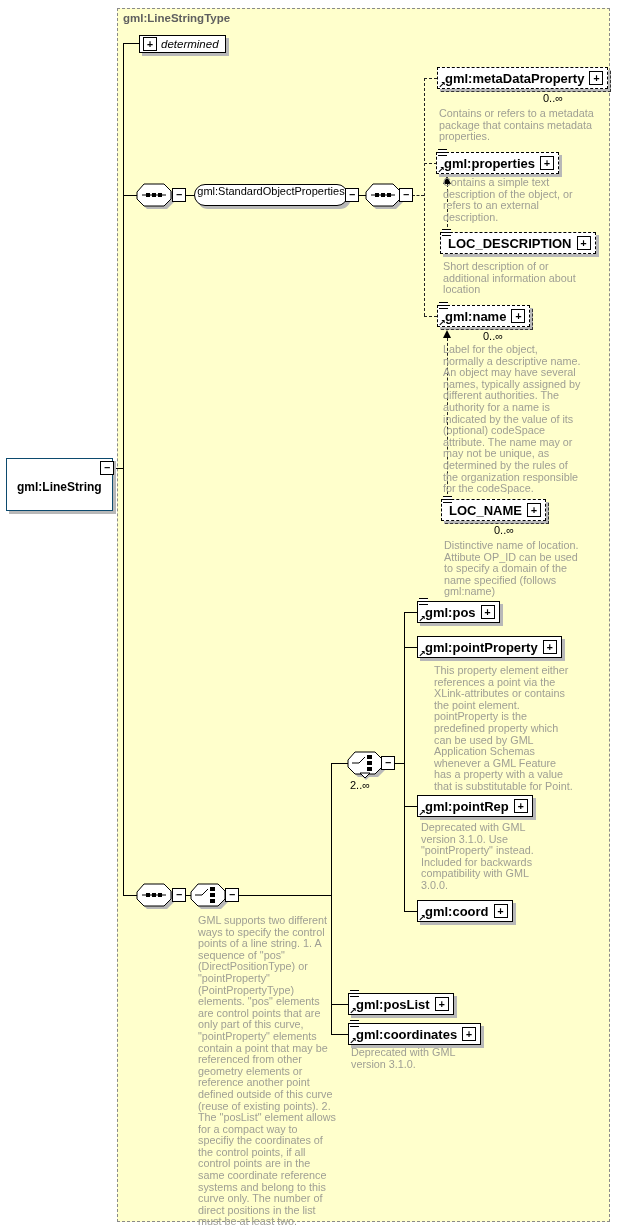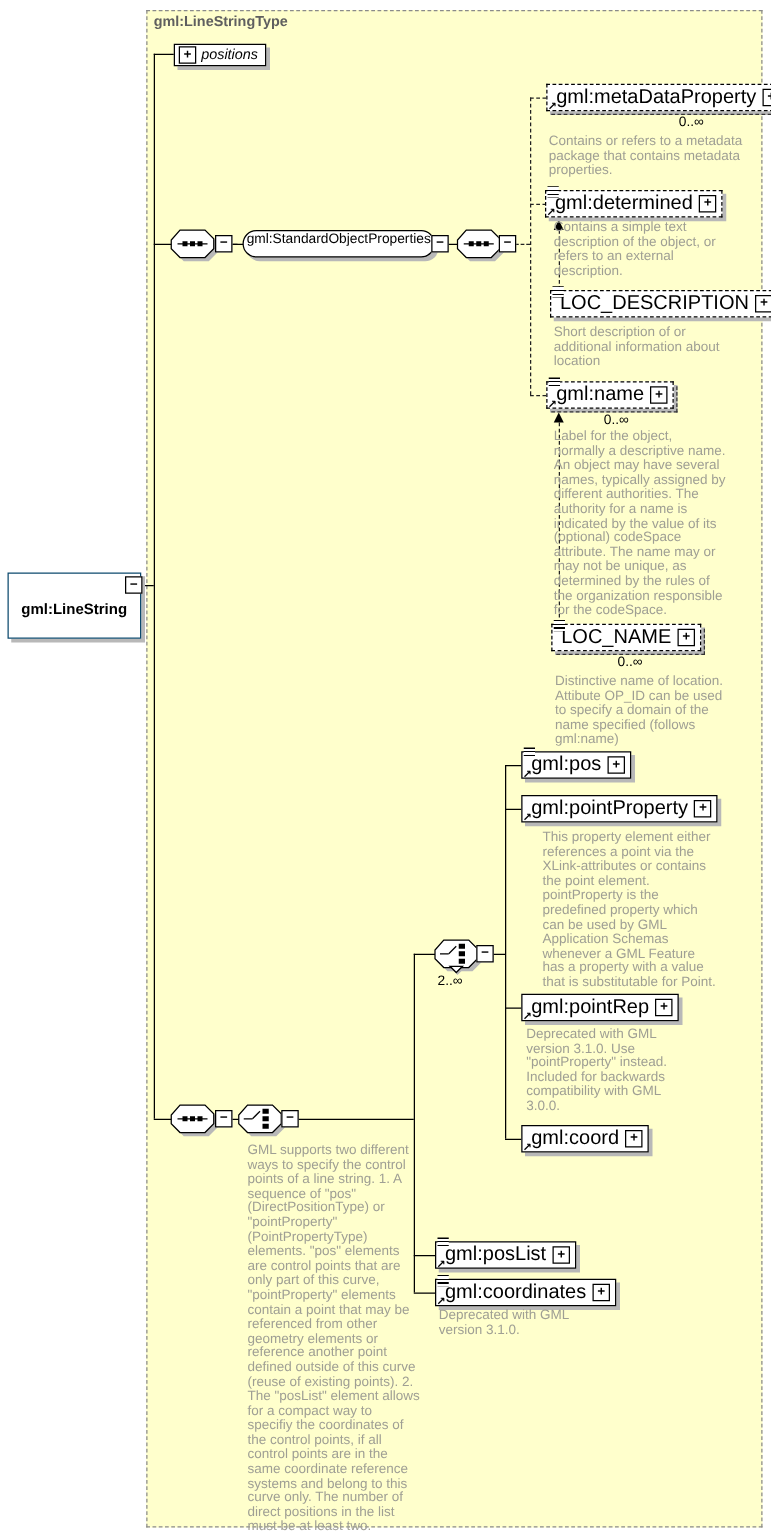--- a/index.html
+++ b/index.html
@@ -14,21 +14,21 @@
   .hl{height:0;border-top:1px solid #000;}
   .vl{width:0;border-left:1px solid #000;}
   .hd{height:0;border-top:1px dashed #222;}
   .vd{width:0;border-left:1px dashed #222;}
   .arrow-up{position:absolute;width:0;height:0;border-left:4px solid transparent;
             border-right:4px solid transparent;border-bottom:8px solid #000;z-index:2;}
   
   .ebox{position:absolute;display:inline-flex;align-items:center;background:#fff;
         border:1px solid #000;height:20px;padding:0 4px 0 7px;white-space:nowrap;
         box-shadow:3px 3px 0 #b8b8b8;z-index:2;}
-  .ebox .lbl{font-size:16px;font-weight:normal;color:#000;}
+  .ebox .lbl{font-size:13px;font-weight:bold;color:#000;}
   .ebox.dashed{border-style:dashed;}
   .ebox.stacked::after{content:"";position:absolute;top:3px;left:3px;right:-4px;bottom:-4px;
         border-right:1px dashed #333;border-bottom:1px dashed #333;pointer-events:none;}
   .plusbox,.minusbox{display:inline-flex;align-items:center;justify-content:center;
         width:12px;height:12px;background:#fff;border:1px solid #000;
         font:bold 10px "DejaVu Sans Mono",monospace;line-height:10px;color:#000;}
   .ebox .plusbox{margin-left:5px;}
   .minusbox{position:absolute;z-index:3;}
   .clines{position:absolute;top:-4px;left:1px;width:9px;height:9px;
         background-image:repeating-linear-gradient(to bottom,#000 0 1px,#fff 1px 3px);z-index:3;}
@@ -138,37 +138,37 @@
   <div class="minusbox" style="left:100px;top:461px">−</div>
   <div class="minusbox" style="left:172px;top:888px">−</div>
   <div class="minusbox" style="left:225px;top:888px">−</div>
   <div class="minusbox" style="left:381px;top:756px">−</div>
 
   <div class="rootbox" style="left:6px;top:458px">
     <span class="lbl">gml:LineString</span>
   </div>
   <div class="attrbox" style="left:139px;top:35px">
     <span class="plusbox">+</span>
-    <span class="lbl">positions</span>
+    <span class="lbl">determined</span>
   </div>
   <div class="capsule" style="left:194px;top:184px">
     <span>gml:StandardObjectProperties</span>
   </div>
 
   <div class="ebox dashed stacked" style="left:437px;top:67px">
     <span class="carrow">↗</span>
     <span class="lbl">gml:metaDataProperty</span>
     <span class="plusbox">+</span>
   </div>
   <div class="occurs" style="left:543px;top:92px">0..∞</div>
 
   <div class="ebox dashed" style="left:436px;top:152px">
     <span class="clines"></span>
     <span class="carrow">↗</span>
-    <span class="lbl">gml:determined</span>
+    <span class="lbl">gml:properties</span>
     <span class="plusbox">+</span>
   </div>
 
   <div class="ebox dashed" style="left:440px;top:232px">
     <span class="clines"></span>
     <span class="lbl">LOC_DESCRIPTION</span>
     <span class="plusbox">+</span>
   </div>
 
   <div class="ebox dashed stacked" style="left:437px;top:305px">

